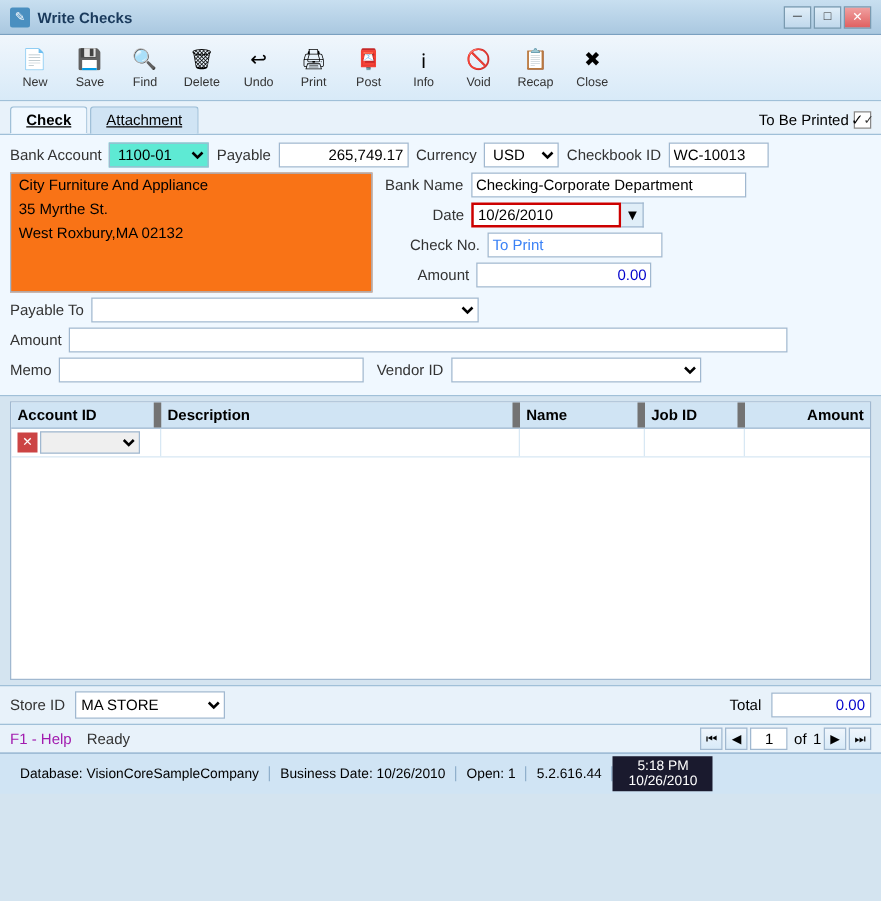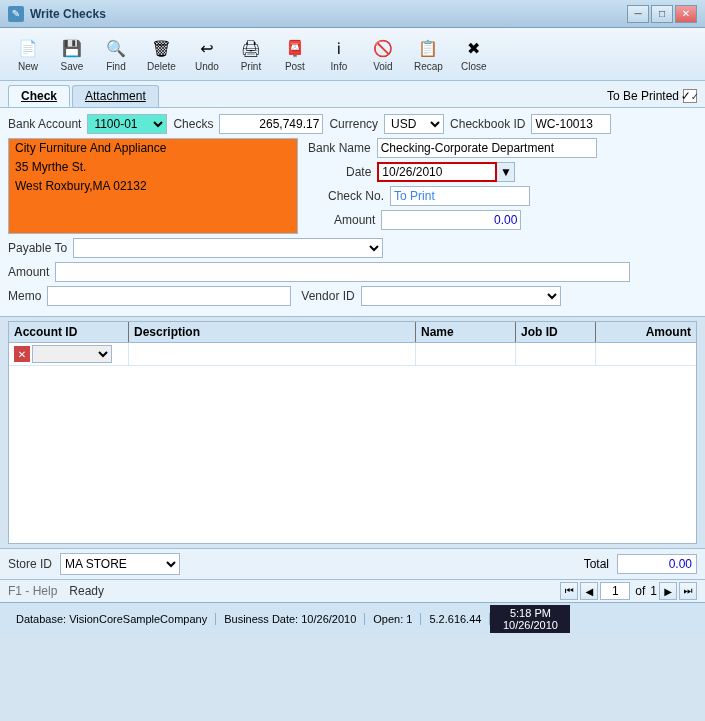--- a/index.html
+++ b/index.html
@@ -34,35 +34,35 @@
     .form-label { font-size: 12px; color: #333; white-space: nowrap; }
     .form-input { height: 20px; border: 1px solid #a0b8d0; background: white; padding: 1px 3px; font-size: 12px; }
     .form-select { height: 20px; border: 1px solid #a0b8d0; background: white; font-size: 12px; padding: 0 2px; }
 
     
     .address-box { border: 1px solid #a0b8d0; background: #f97316; padding: 0 6px; min-height: 70px; font-size: 12px; line-height: 1.6; width: 290px; }
 
     
     .grid-container { background: white; margin: 4px 8px; border: 1px solid #a0b8d0; }
     .grid-header { display: grid; grid-template-columns: 120px 1fr 100px 80px 100px; background: #d0e4f4; border-bottom: 1px solid #a0b8d0; }
-    .grid-col-header { padding: 3px 5px; font-size: 12px; font-weight: bold; border-right: 1px solid #737373; }
+    .grid-col-header { padding: 3px 5px; font-size: 12px; font-weight: bold; border-right: 6px solid #737373; }
     .grid-col-header:last-child { text-align: right; border-right: none; }
     .grid-row { display: grid; grid-template-columns: 120px 1fr 100px 80px 100px; border-bottom: 1px solid #d8e8f4; min-height: 22px; }
     .grid-cell { padding: 2px 5px; font-size: 12px; border-right: 1px solid #d8e8f4; display: flex; align-items: center; }
     .grid-cell:last-child { border-right: none; }
 
     
     .bottom-bar { background: #e8f2fa; padding: 4px 8px; display: flex; align-items: center; gap: 8px; border-top: 1px solid #a0c0d8; }
     .store-select { height: 22px; border: 1px solid #a0b8d0; background: white; font-size: 12px; }
     .total-label { margin-left: auto; font-size: 12px; }
     .total-value { width: 80px; text-align: right; background: white; border: 1px solid #a0b8d0; padding: 2px 4px; font-size: 12px; color: #0000cc; }
 
     
     .nav-bar { background: #e8f2fa; padding: 2px 8px; display: flex; align-items: center; border-top: 1px solid #a0c0d8; }
-    .nav-help { font-size: 12px; color: #737373; cursor: pointer; margin-right: 12px; }
+    .nav-help { font-size: 12px; color: #a21caf; cursor: pointer; margin-right: 12px; }
     .nav-status { font-size: 12px; color: #333; }
     .nav-controls { margin-left: auto; display: flex; align-items: center; gap: 2px; }
     .nav-btn { width: 18px; height: 18px; border: 1px solid #a0b8d0; background: linear-gradient(to bottom, #f0f6fc, #d8eaf8); display: flex; align-items: center; justify-content: center; font-size: 10px; cursor: pointer; }
     .nav-page { border: 1px solid #a0b8d0; background: white; height: 18px; width: 30px; text-align: center; font-size: 12px; }
 
     
     .status-bar { background: #d0e4f4; padding: 2px 8px; display: flex; align-items: center; border-top: 1px solid #90b0cc; font-size: 11px; }
     .status-section { padding: 0 8px; border-right: 1px solid #90b0cc; }
     .status-section:last-child { border-right: none; margin-left: auto; }
 
@@ -150,21 +150,21 @@
   </div>
 </div>
 
 <div class="form-area">
 
   <div class="form-row">
     <span class="form-label">Bank Account</span>
     <select class="form-select" style="background:#5eead4; width:80px; font-size:12px;">
       <option>1100-01</option>
     </select>
-    <span class="form-label">Checks</span>
+    <span class="form-label">Payable</span>
     <input class="form-input" type="text" style="width: 104px; text-align: right;" value="265,749.17">
     <span class="form-label">Currency</span>
     <select class="form-select" style="width:60px;">
       <option>USD</option>
     </select>
     <span class="form-label">Checkbook ID</span>
     <input class="form-input" type="text" style="width: 80px;" value="WC-10013">
   </div>
 
   <div style="display:flex; gap:10px; margin-bottom:4px;">

